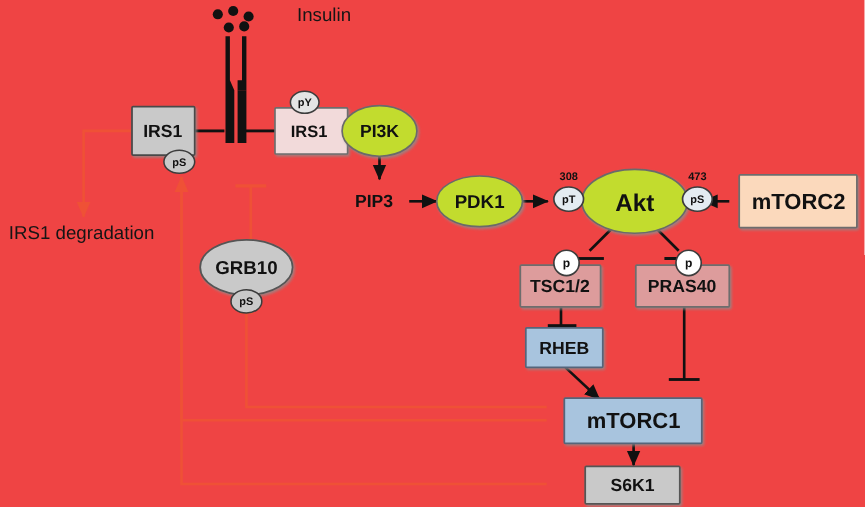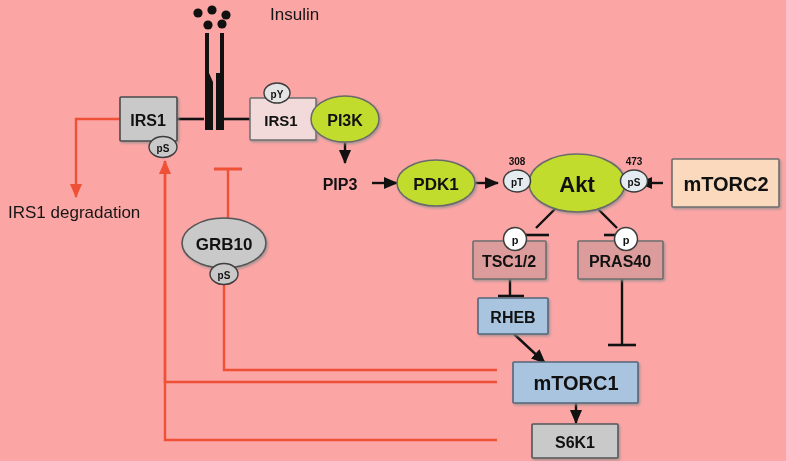--- a/index.html
+++ b/index.html
@@ -4,21 +4,21 @@
 <style>
   html, body {
     margin: 0;
     padding: 0;
     background: #ffffff;
   }
   #stage {
     position: relative;
     width: 786px;
     height: 461px;
-    background: #fca5a5;
+    background: #ef4444;
     overflow: hidden;
     font-family: "Liberation Sans", sans-serif;
   }
   #diagram {
     position: absolute;
     left: 0;
     top: 0;
     width: 786px;
     height: 461px;
   }

